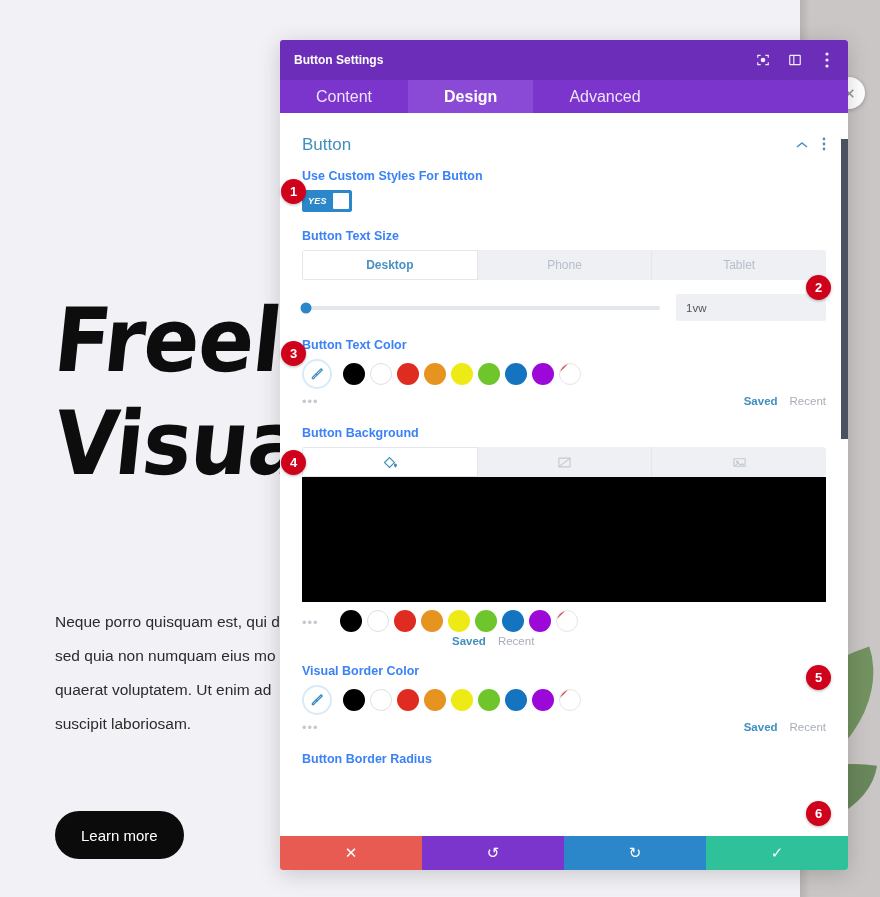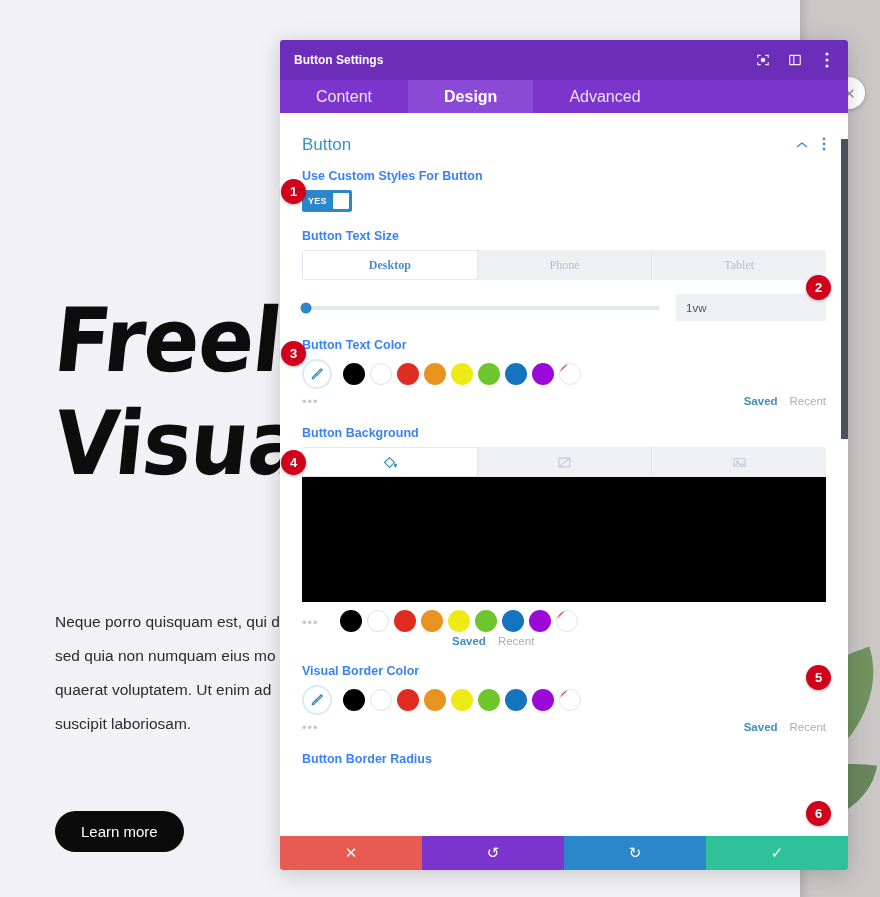--- a/index.html
+++ b/index.html
@@ -43,21 +43,21 @@
     letter-spacing: -1px; white-space: nowrap;
     transform: skewX(-6deg) scaleY(1.08);
   }
   .body-copy {
     position: absolute; left: 55px; top: 605px; width: 420px;
     font-size: 15.5px; line-height: 2.2; color: #2b2b2b; white-space: nowrap;
   }
   .learn-more {
     position: absolute; left: 55px; top: 811px;
     background: #0b0b0b; color: #fff; border: none; border-radius: 100px;
-    padding: 0 26px; height: 41px; font-size: 15px;
+    padding: 0 26px; height: 48px; font-size: 15px;
     font-family: "Liberation Sans", sans-serif; cursor: pointer;
   }
 
   
   .round-close {
     position: absolute; left: 833px; top: 77px;
     width: 32px; height: 32px; border-radius: 50%;
     background: #ffffff; box-shadow: 0 1px 4px rgba(0,0,0,.25);
     display: flex; align-items: center; justify-content: center;
     color: #8b8b8b; font-size: 14px; z-index: 2;
@@ -103,26 +103,26 @@
     font-size: 12.5px; color: #3b82f6; font-weight: 700; margin-bottom: 7px;
   }
   .field { margin-bottom: 17px; }
 
   
   .toggle {
     width: 50px; height: 22px; border: 1px solid #2b87c9; border-radius: 2px;
     background: #2b87c9; display: flex; align-items: center; cursor: pointer;
     overflow: hidden;
   }
-  .toggle .txt { color: #fff; font-size: 9px; font-weight: 700; padding: 0 5px; letter-spacing: .3px; }
+  .toggle .txt { color: #fff; font-size: 9px; font-weight: 700; padding: 0 5px; letter-spacing: .3px; font-style: italic; }
   .toggle .knob { width: 25px; height: 18px; background: #fff; border: 1px solid #2b87c9;
                   border-radius: 2px; margin-right: 1px; }
 
   
-  .device-tabs { display: flex; background: #eef0f4; border-radius: 3px; overflow: hidden; font-family: Liberation Serif, serif; }
+  .device-tabs { display: flex; background: #eef0f4; border-radius: 3px; overflow: hidden; }
   .dev-tab {
     flex: 1; height: 30px; display: flex; align-items: center; justify-content: center;
     font-size: 12px; color: #b6bec9; cursor: pointer; border-right: 1px solid #e3e6ec;
   }
   .dev-tab:last-child { border-right: none; }
   .dev-tab.active { background: #fff; color: #4a90c4; font-weight: 700; border: 1px solid #e3e6ec; }
 
   
   .slider-row { display: flex; align-items: center; gap: 16px; margin-top: 14px; }
   .slider { flex: 1; height: 4px; background: #e3e6ec; border-radius: 3px; position: relative; }

